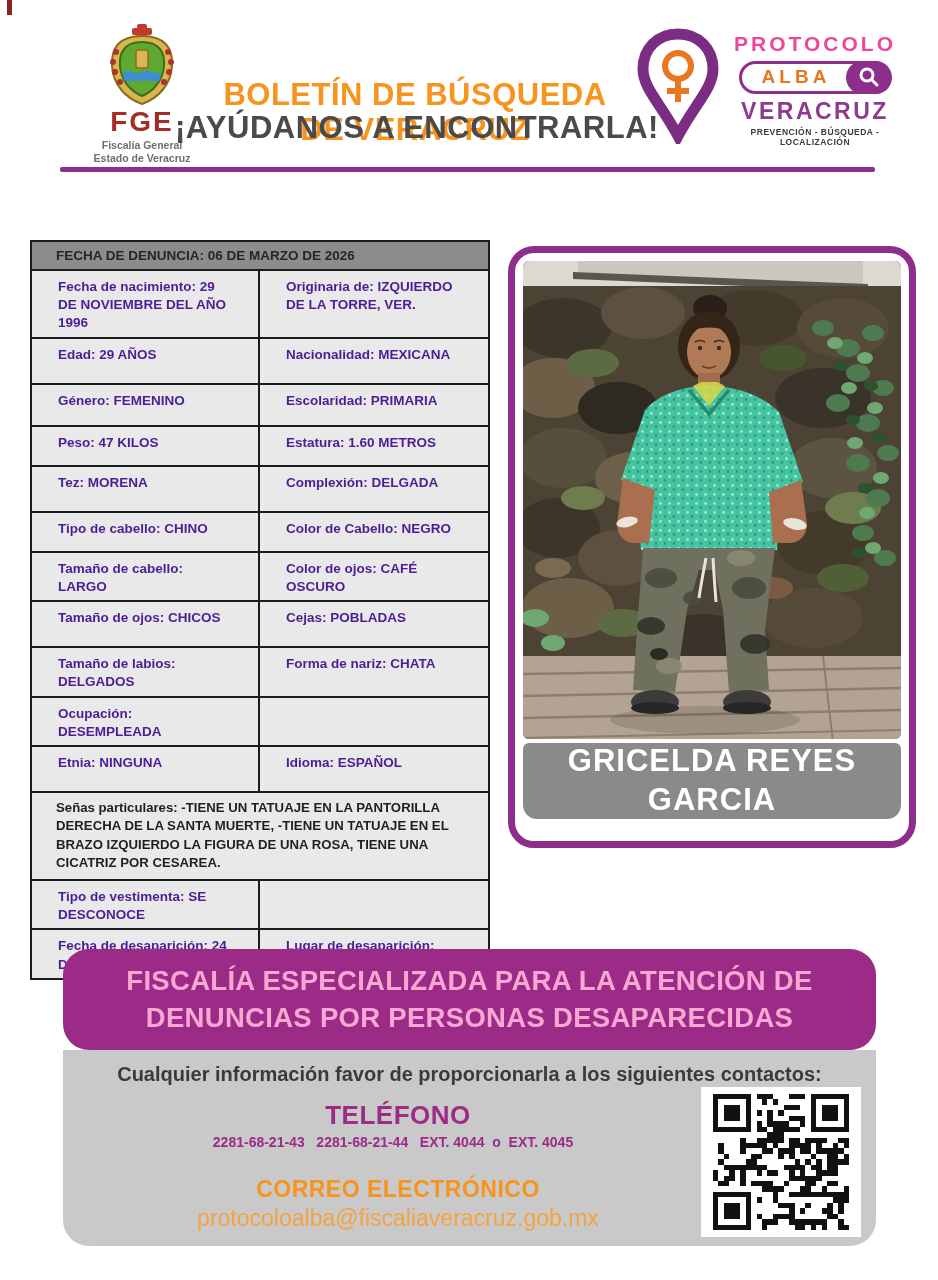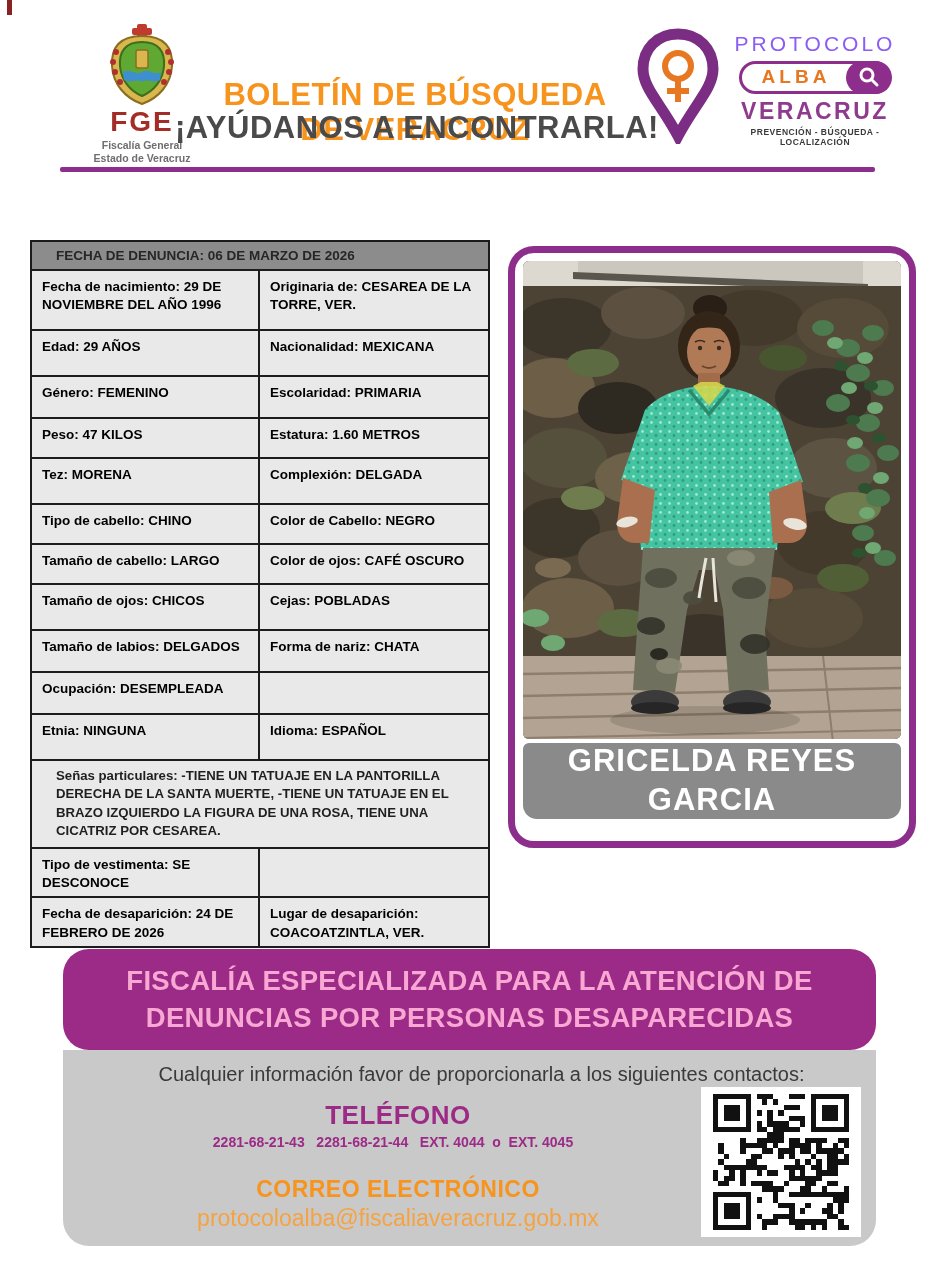--- a/index.html
+++ b/index.html
@@ -19,60 +19,60 @@
   .agency-lines{font-size:10.5px;font-weight:700;color:#6e6e6e;line-height:1.2;margin-top:3px;}
 
   .title-block{position:absolute;left:190px;top:38px;width:450px;text-align:center;
     color:var(--orange);font-size:31px;font-weight:800;line-height:1.12;letter-spacing:.5px;margin-top:40px;}
   .subtitle{position:absolute;left:175px;top:110px;width:475px;text-align:center;
     color:#4A4A4A;font-size:31px;font-weight:800;letter-spacing:.5px;white-space:nowrap;}
 
   .protocolo{position:absolute;left:636px;top:22px;width:272px;height:130px;}
   .pin-svg{position:absolute;left:0;top:6px;}
   .proto-text{position:absolute;left:86px;top:10px;width:186px;text-align:center;}
-  .proto-word1{font-size:21px;font-weight:400;color:#8b5cf6;letter-spacing:3px;}
+  .proto-word1{font-size:21px;font-weight:700;color:#ec4899;letter-spacing:3px;}
   .alba-pill{position:relative;margin:5px auto 0;width:152px;height:33px;border:3.5px solid var(--purple);
     border-radius:18px;background:#fff;}
   .alba-label{position:absolute;left:0;top:0;width:108px;height:26px;line-height:26px;text-align:center;
     color:#E87722;font-size:19px;font-weight:800;letter-spacing:4px;}
   .mag-cap{position:absolute;right:-3.5px;top:-3.5px;width:46px;height:33px;background:var(--purple);border-radius:17px;}
   .mag-cap svg{position:absolute;left:12px;top:5px;}
   .proto-word2{font-size:23px;font-weight:700;color:#8E3A8E;letter-spacing:2.5px;margin-top:4px;}
   .proto-tagline{font-size:8.5px;font-weight:700;color:#3a3a3a;letter-spacing:.5px;margin-top:2px;}
 
   .purple-rule{position:absolute;left:60px;top:167px;width:815px;height:4.5px;background:var(--purple);border-radius:2px;}
 
   
   .report-table{position:absolute;left:30px;top:240px;width:460px;border:2.5px solid #1c1c1c;background:var(--cell-gray);}
   .tbl-header{background:var(--table-header-gray);border-bottom:2.5px solid #1c1c1c;
     padding:6px 24px;font-size:13.5px;font-weight:800;color:#262626;}
   .t-row{display:flex;border-bottom:2.5px solid #1c1c1c;background:var(--cell-gray);}
   .t-row:last-child{border-bottom:none;}
-  .t-cell{flex:0 0 50%;padding:7px 10px 4px;font-size:13.5px;font-weight:700;color:#000000;line-height:1.35;}
+  .t-cell{flex:0 0 50%;padding:7px 26px 4px;font-size:13.5px;font-weight:700;color:#4c1d95;line-height:1.35;}
   .t-cell.lft{border-right:2.5px solid #1c1c1c;}
   .t-full{padding:6px 24px;font-size:13.2px;font-weight:700;color:#1f1f1f;line-height:1.4;border-bottom:2.5px solid #1c1c1c;}
   .rh60{min-height:60px}.rh46{min-height:46px}.rh42{min-height:42px}.rh40{min-height:40px}.rh34{min-height:34px}
 
   
   .photo-card{position:absolute;left:508px;top:246px;width:408px;height:602px;background:#fff;
     border:7px solid var(--purple);border-radius:26px;padding:8px;}
   .photo-frame{width:100%;height:478px;border-radius:6px;overflow:hidden;background:#4d4335;}
   .photo-frame svg{display:block;}
   .name-plate{margin-top:4px;width:100%;height:76px;background:var(--name-plate-gray);
     border-radius:6px 6px 14px 14px;display:flex;align-items:center;justify-content:center;text-align:center;
     color:#fff;font-size:31px;font-weight:800;line-height:1.25;letter-spacing:1px;padding:0 30px;}
 
   
   .banner{position:absolute;left:63px;top:949px;width:813px;height:101px;background:var(--magenta);
     border-radius:26px;display:flex;flex-direction:column;align-items:center;justify-content:center;
     color:#f9a8d4;font-size:27.5px;font-weight:800;line-height:1.32;letter-spacing:.3px;text-align:center;z-index:2;}
   .contact-box{position:absolute;left:63px;top:1050px;width:813px;height:196px;background:var(--contact-box-gray);
     border-radius:0 0 26px 26px;}
-  .contact-intro{position:absolute;top:13px;left:12px;width:100%;text-align:center;
-    font-size:20px;font-weight:400;color:#3a3a3a;}
+  .contact-intro{position:absolute;top:13px;left:0;width:100%;text-align:center;
+    font-size:20px;font-weight:700;color:#3a3a3a;}
   .phone-label{position:absolute;top:50px;left:30px;width:610px;text-align:center;
     color:var(--magenta);font-size:26px;font-weight:800;letter-spacing:.5px;}
   .phone-numbers{position:absolute;top:84px;left:0;width:660px;text-align:center;
     color:var(--magenta);font-size:14px;font-weight:800;white-space:pre;}
   .email-label{position:absolute;top:126px;left:30px;width:610px;text-align:center;
     color:var(--orange);font-size:23px;font-weight:800;letter-spacing:.5px;}
   .email-value{position:absolute;top:155px;left:30px;width:610px;text-align:center;
     color:#F5A342;font-size:23px;font-weight:400;}
   .qr-box{position:absolute;top:37px;right:15px;width:160px;height:150px;background:#fff;padding:7px;}
   .qr-box svg{display:block;width:146px;height:136px;}
@@ -137,21 +137,21 @@
     </div>
   </div>
 
   <div class="purple-rule"></div>
 
   <div class="report-table">
     <div class="tbl-header">FECHA DE DENUNCIA: 06 DE MARZO DE 2026</div>
 
     <div class="t-row rh60">
       <div class="t-cell lft">Fecha de nacimiento: 29 DE NOVIEMBRE DEL AÑO 1996</div>
-      <div class="t-cell">Originaria de: CESAREA DE LA TORRE, VER.</div>
+      <div class="t-cell">Originaria de: IZQUIERDO DE LA TORRE, VER.</div>
     </div>
     <div class="t-row rh46">
       <div class="t-cell lft">Edad: 29 AÑOS</div>
       <div class="t-cell">Nacionalidad: MEXICANA</div>
     </div>
     <div class="t-row rh42">
       <div class="t-cell lft">Género: FEMENINO</div>
       <div class="t-cell">Escolaridad: PRIMARIA</div>
     </div>
     <div class="t-row rh40">

